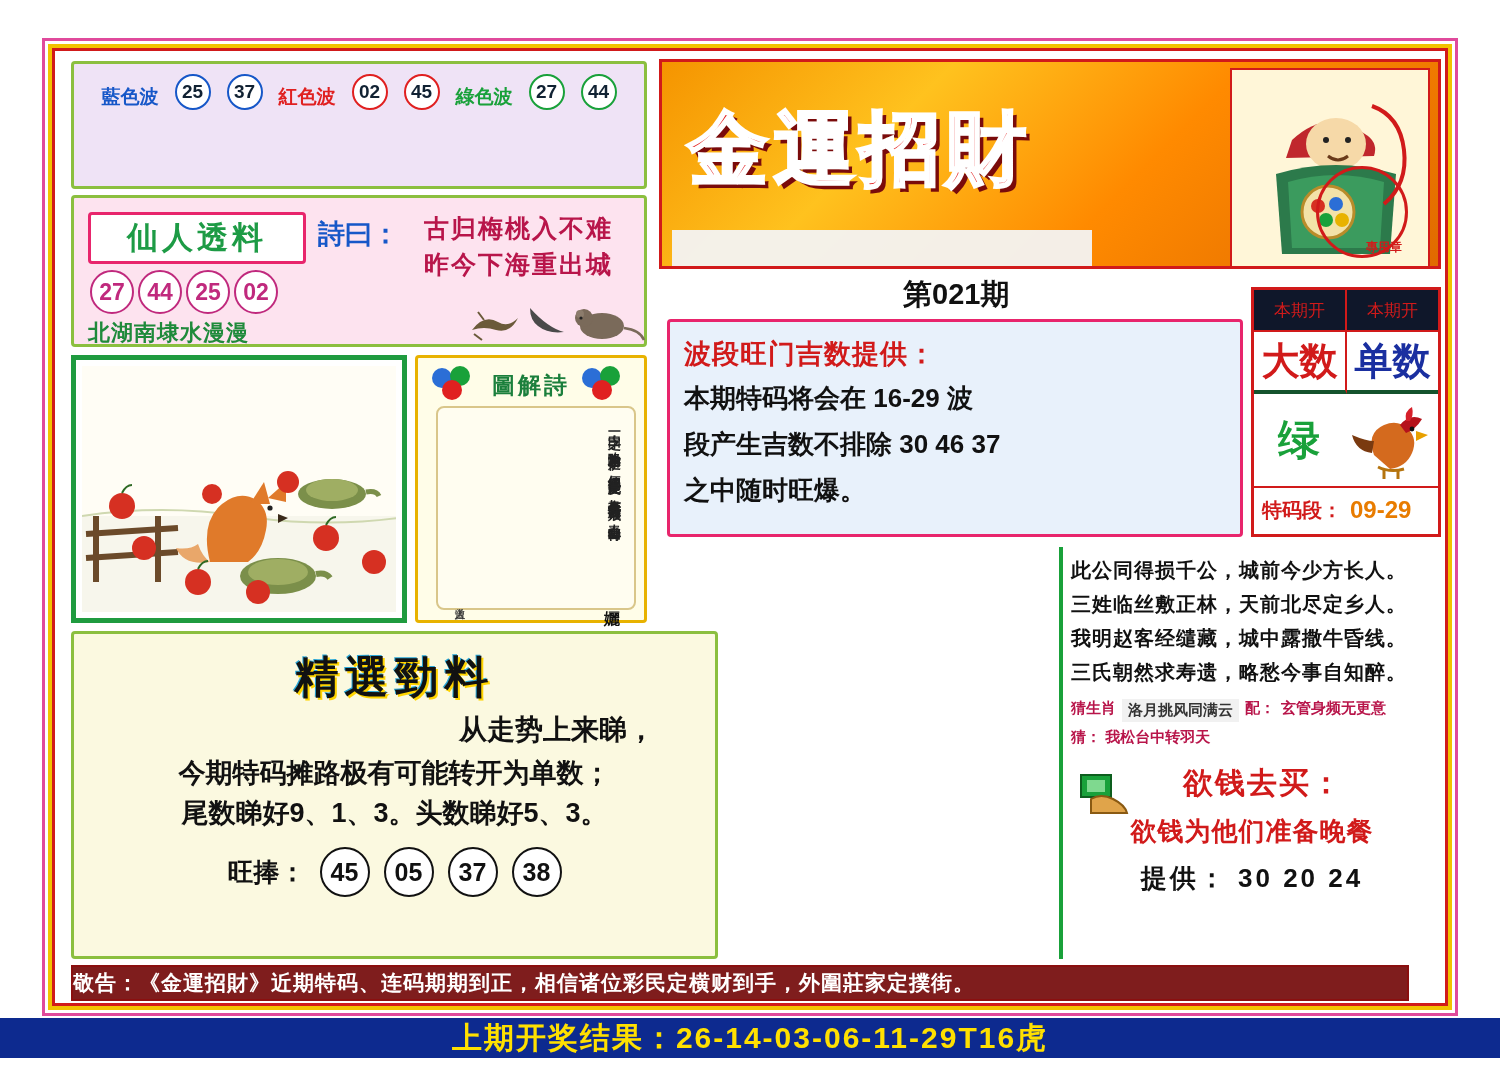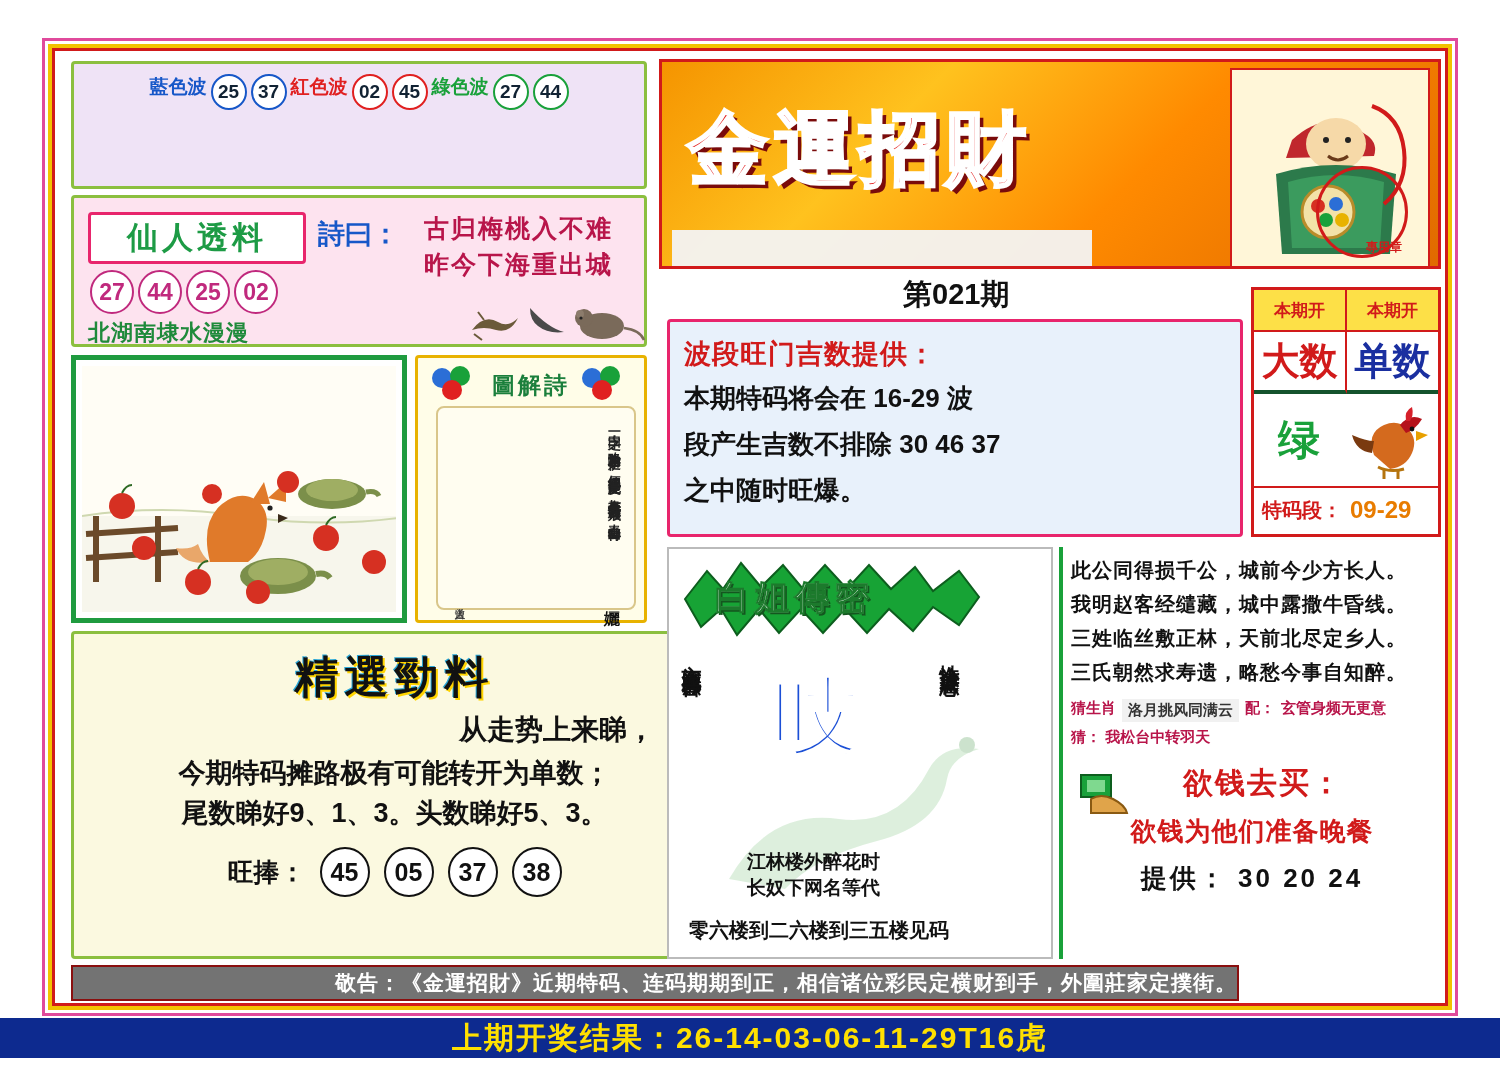--- a/index.html
+++ b/index.html
@@ -16,21 +16,21 @@
 
   .inner{position:absolute;left:8px;top:8px;width:1378px;height:942px;}
 
   
   .leftcol{position:absolute;left:0;top:0;width:588px;height:900px;}
 
   .box-color{position:absolute;left:8px;top:2px;width:576px;height:128px;
       background:#efe3f6;border:3px solid #8bbf3f;box-sizing:border-box;border-radius:4px;}
   .title-color{font-size:40px;font-weight:bold;color:#e8256c;text-align:center;margin-top:16px;letter-spacing:10px;
       text-shadow:1px 1px 0 #fff;}
-  .color-row{display:flex;align-items:flex-start;justify-content:center;gap:4px;margin-top:10px;font-size:19px;}
+  .color-row{display:flex;align-items:flex-end;justify-content:center;gap:16px;margin-top:10px;font-size:19px;}
   .lbl-blue{color:#1657c8;font-weight:bold;}
   .lbl-red{color:#e02020;font-weight:bold;}
   .lbl-green{color:#19a13a;font-weight:bold;}
   .ball{display:inline-flex;align-items:center;justify-content:center;width:32px;height:32px;border-radius:50%;
       font-size:19px;font-weight:bold;background:#fff;}
   .ball.b{border:2px solid #1657c8;color:#123;}
   .ball.r{border:2px solid #e02020;color:#123;}
   .ball.g{border:2px solid #19a13a;color:#123;}
 
   .box-xian{position:absolute;left:8px;top:136px;width:576px;height:152px;
@@ -87,22 +87,22 @@
   .issue{position:absolute;left:244px;top:216px;font-size:29px;font-weight:bold;color:#111;}
 
   .bodate{position:absolute;left:8px;top:260px;width:576px;height:218px;background:#e8f1fb;
       border:3px solid #e8256c;box-sizing:border-box;border-radius:4px;padding:12px 14px;}
   .bodate h3{margin:2px 0 6px 0;font-size:27px;font-weight:bold;color:#d11a1a;letter-spacing:1px;}
   .bodate p{margin:6px 0;font-size:26px;font-weight:bold;color:#111;line-height:40px;}
 
   .panel-right{position:absolute;left:592px;top:228px;width:190px;height:250px;border:3px solid #d11a1a;
       box-sizing:border-box;background:#fff;}
   .pr-head{display:flex;height:42px;}
-  .pr-head div{flex:1;display:flex;align-items:center;justify-content:center;font-size:17px;font-weight:bold;
-      color:#d11a1a;background:#fde047;border-bottom:2px solid #d11a1a;}
+  .pr-head div{flex:1;display:flex;align-items:center;justify-content:center;font-size:17px;font-weight:normal;
+      color:#d11a1a;background:#0f172a;border-bottom:2px solid #d11a1a;}
   .pr-head div:first-child{border-right:2px solid #d11a1a;}
   .pr-big{display:flex;height:62px;}
   .pr-big div{flex:1;display:flex;align-items:center;justify-content:center;font-size:38px;font-weight:bold;
       border-bottom:4px solid #14532d;}
   .pr-big div:first-child{border-right:2px solid #d11a1a;color:#d11a1a;}
   .pr-big div:last-child{color:#1a2fa0;}
   .pr-mid{display:flex;height:92px;align-items:center;border-bottom:2px solid #d11a1a;}
   .pr-green{width:92px;text-align:center;font-size:42px;font-weight:bold;color:#19a13a;}
   .pr-animal{flex:1;height:86px;position:relative;}
   .pr-foot{height:44px;display:flex;align-items:center;padding-left:8px;gap:8px;}
@@ -129,22 +129,22 @@
   .yq-line{font-size:20px;font-weight:bold;color:#111;line-height:34px;letter-spacing:1px;}
   .yq-guess{display:flex;align-items:flex-start;gap:6px;margin-top:10px;font-size:15px;font-weight:bold;color:#b8154a;}
   .yq-guess .box{background:#f1f1f1;padding:2px 6px;color:#333;}
   .yq-guess2{margin-top:6px;font-size:15px;font-weight:bold;color:#b8154a;}
   .yq-title{margin-top:16px;margin-left:112px;font-size:30px;font-weight:bold;color:#d11a1a;letter-spacing:2px;}
   .yq-sub{margin-top:10px;text-align:center;font-size:26px;font-weight:bold;color:#d11a1a;letter-spacing:1px;}
   .yq-prov{margin-top:12px;text-align:center;font-size:26px;font-weight:bold;color:#111;letter-spacing:3px;}
   .yq-icon{position:absolute;left:14px;top:222px;width:54px;height:48px;}
 
   
-  .notice{position:absolute;left:8px;top:906px;width:1168px;height:36px;background:#737373;
-      border:2px solid #8a0f0f;box-sizing:border-box;display:flex;align-items:center;justify-content:flex-end;}
+  .notice{position:absolute;left:8px;top:906px;width:1338px;height:36px;background:#7f1d1d;
+      border:2px solid #8a0f0f;box-sizing:border-box;display:flex;align-items:center;justify-content:flex-start;}
   .notice span{font-size:21px;font-weight:bold;color:#fff;letter-spacing:1px;}
 
   .result{position:absolute;left:0;top:1018px;width:1500px;height:40px;background:#0d2a8f;
       display:flex;align-items:center;justify-content:center;}
   .result span{font-size:30px;font-weight:bold;color:#ffe000;letter-spacing:2px;}
 </style>
 </head>
 <body>
 
 <div class="page">
@@ -339,43 +339,25 @@
                 <path d="M34 70 q12 6 26 2" stroke="#b5740f" stroke-width="3" fill="none"></path>
               </svg>
             </div>
           </div>
           <div class="pr-foot">
             <span class="k">特码段：</span>
             <span class="v">09-29</span>
           </div>
         </div>
 
-        <div class="baijie">
-          <svg class="bj-dragon" viewBox="0 0 300 250">
-            <path d="M20 210 q40 -70 110 -60 q60 8 90 -50 q14 -26 50 -20 q-28 8 -32 30 q-8 46 -70 62 q-62 16 -92 48z" fill="#9fd3a0"></path>
-            <circle cx="258" cy="76" r="8" fill="#6fae72"></circle>
-          </svg>
-          <svg class="bj-burst" viewBox="0 0 320 86">
-            <path d="M6 44 L28 16 L44 34 L62 8 L82 32 L104 10 L124 34 L146 10 L168 34 L190 10 L212 34 L236 12 L254 36 L280 16 L300 42 L280 70 L254 52 L234 76 L210 54 L188 78 L166 54 L144 78 L122 54 L100 78 L80 54 L58 80 L42 54 L22 72z" fill="#17a335" stroke="#0d5e1e" stroke-width="2"></path>
-          </svg>
-          <div class="bj-burst-text">白姐傳密</div>
-          <div class="bj-vert-l">玄门流鹰寡然晋</div>
-          <div class="bj-vert-r">性汝少过兼恋冒</div>
-          <div class="bj-zhi">吱</div>
-          <div class="bj-l1">
-            <div>江林楼外醉花时</div>
-            <div>长奴下网名等代</div>
-          </div>
-          <div class="bj-l3">零六楼到二六楼到三五楼见码</div>
-        </div>
 
         <div class="yuqian">
           <div class="yq-line">此公同得损千公，城前今少方长人。</div>
+          <div class="yq-line">三姓临丝敷正林，天前北尽定乡人。</div>
           <div class="yq-line">我明赵客经缱藏，城中露撒牛昏线。</div>
-          <div class="yq-line">三姓临丝敷正林，天前北尽定乡人。</div>
           <div class="yq-line">三氏朝然求寿遗，略愁今事自知醉。</div>
           <div class="yq-guess">
             <span>猜生肖</span>
             <span class="box">洛月挑风同满云</span>
             <span>配：</span>
             <span>玄管身频无更意</span>
           </div>
           <div class="yq-guess2">
             <span>猜：</span>
             <span>我松台中转羽天</span>

